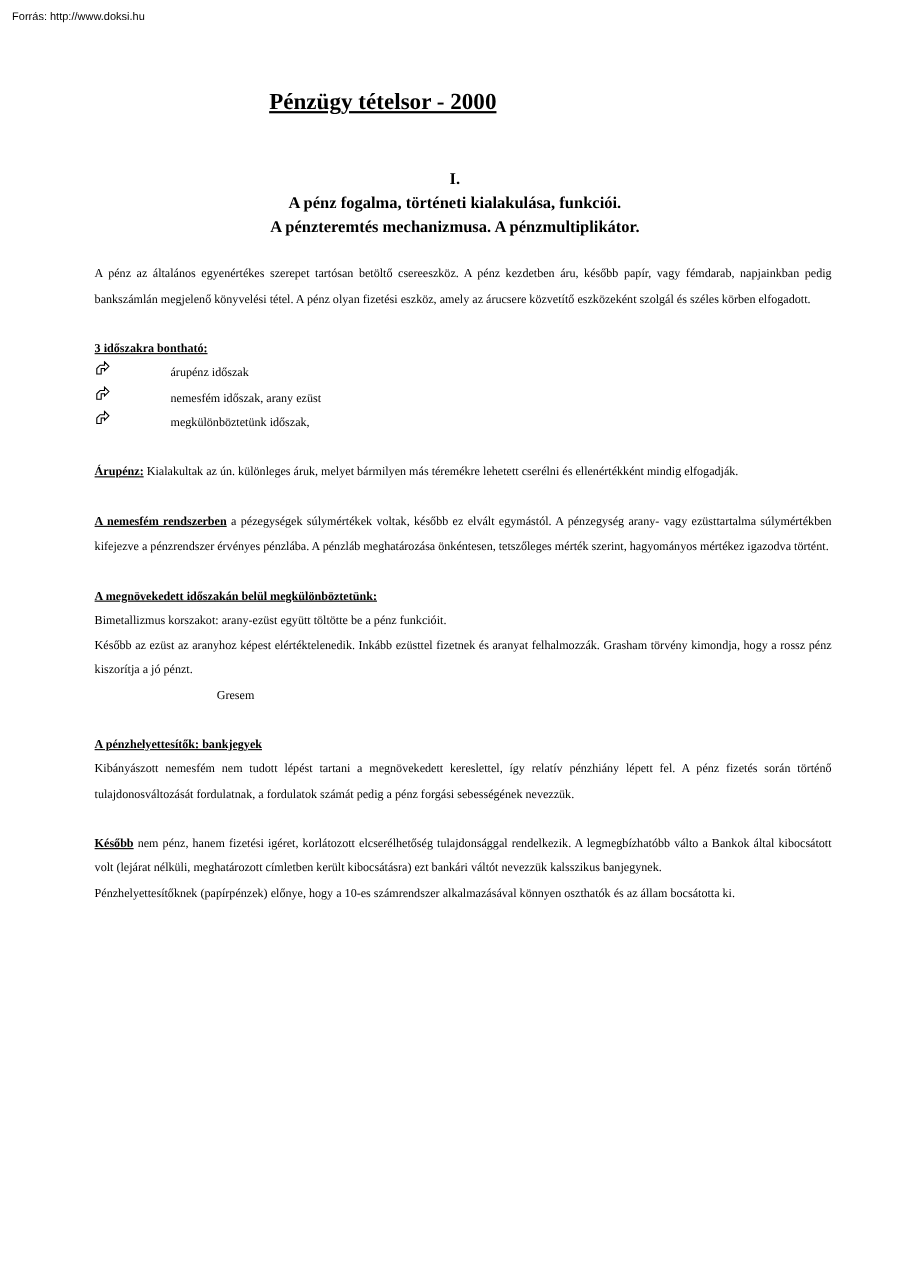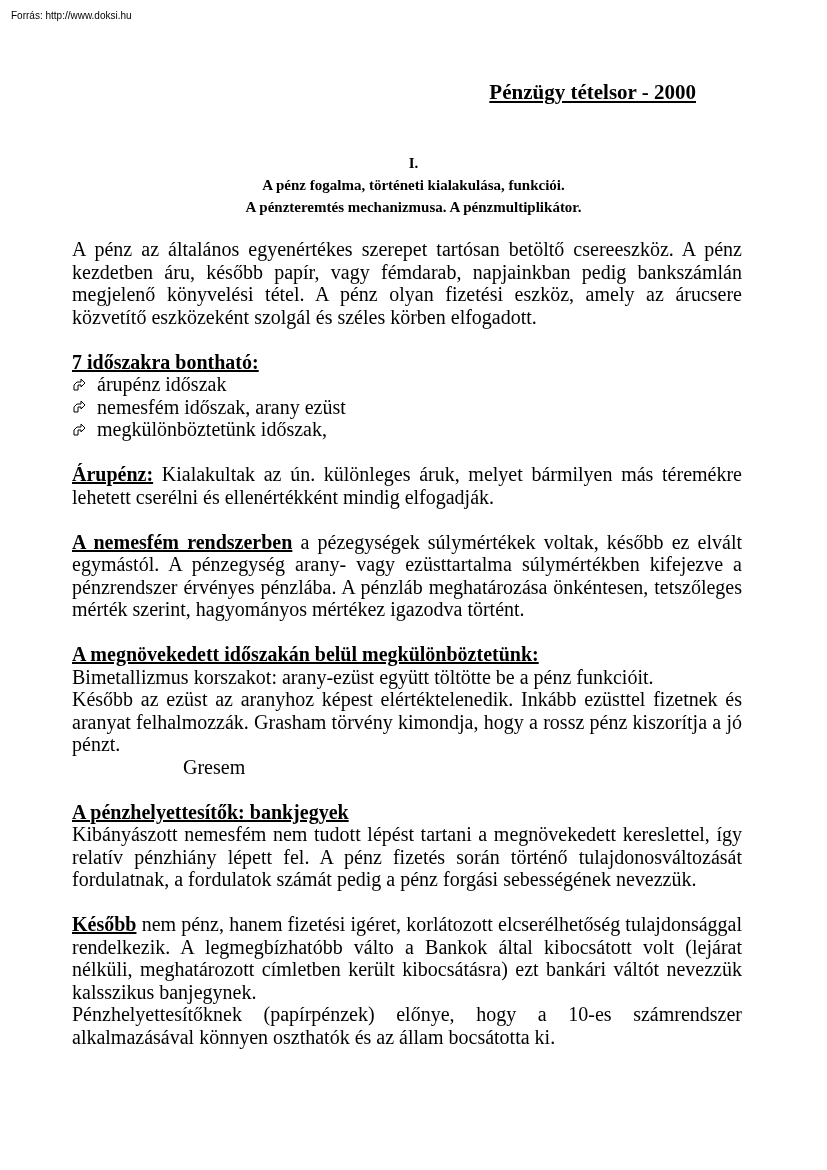--- a/index.html
+++ b/index.html
@@ -6,35 +6,35 @@
   body {
     width: 827px; height: 1170px; position: relative; overflow: hidden;
     font-family: "Liberation Serif", serif; color: #000;
   }
   .source {
     position: absolute; left: 11px; top: 10px;
     font-family: "Liberation Sans", sans-serif; font-size: 10px; color: #000; text-align: center;
   }
   .title {
     position: absolute; left: 0; width: 696px; top: 80px;
-    text-align: right; font-weight: bold; font-size: 21px; text-decoration: underline;
+    text-align: center; font-weight: bold; font-size: 21px; text-decoration: underline;
   }
   .chapter {
     position: absolute; left: 0; width: 827px; top: 152px;
     text-align: center; font-weight: bold; font-size: 15px; line-height: 22px;
   }
   .content {
-    position: absolute; left: 72px; width: 670px; top: 238px;
-    font-size: 20px; line-height: 22.5px;
+    position: absolute; left: 86px; width: 670px; top: 238px;
+    font-size: 11px; line-height: 22.5px;
   }
   .content p { margin: 0; text-align: justify; }
   .gap { height: 22.5px; }
   .h { font-weight: bold; text-decoration: underline; }
   .b { font-weight: normal; }
-  .bullet { display: flex; align-items: center; }
+  .bullet { display: flex; align-items: flex-start; gap: 44px; }
   .bullet .ico { width: 25px; display: inline-block; }
   .bullet svg { width: 14px; height: 13px; display: block; }
   .indent { padding-left: 111px; }
 </style>
 </head>
 <body>
 
 <div class="source">Forrás: http://www.doksi.hu</div>
 
 <div class="title">Pénzügy tételsor - 2000</div>
@@ -42,21 +42,21 @@
 <div class="chapter">
   <div>I.</div>
   <div>A pénz fogalma, történeti kialakulása, funkciói.</div>
   <div>A pénzteremtés mechanizmusa. A pénzmultiplikátor.</div>
 </div>
 
 <div class="content">
   <p>A pénz az általános egyenértékes szerepet tartósan betöltő csereeszköz. A pénz kezdetben áru, később papír, vagy fémdarab, napjainkban pedig bankszámlán megjelenő könyvelési tétel. A pénz olyan fizetési eszköz, amely az árucsere közvetítő eszközeként szolgál és széles körben elfogadott.</p>
   <div class="gap"></div>
 
-  <p><span class="h">7 időszakra bontható:</span></p>
+  <p><span class="h">3 időszakra bontható:</span></p>
   <div>
     <div class="bullet">
       <span class="ico">
           <svg viewBox="0 0 14 13">
             <path d="M2 12 L2 7 L5 4 L9 4 L9 1 L13 5 L9 9 L9 7 L6 7 L6 12 Z" fill="none" stroke="#000" stroke-width="1"></path>
           </svg>
         </span>
       <span> árupénz időszak</span>
     </div>
     <div class="bullet">

